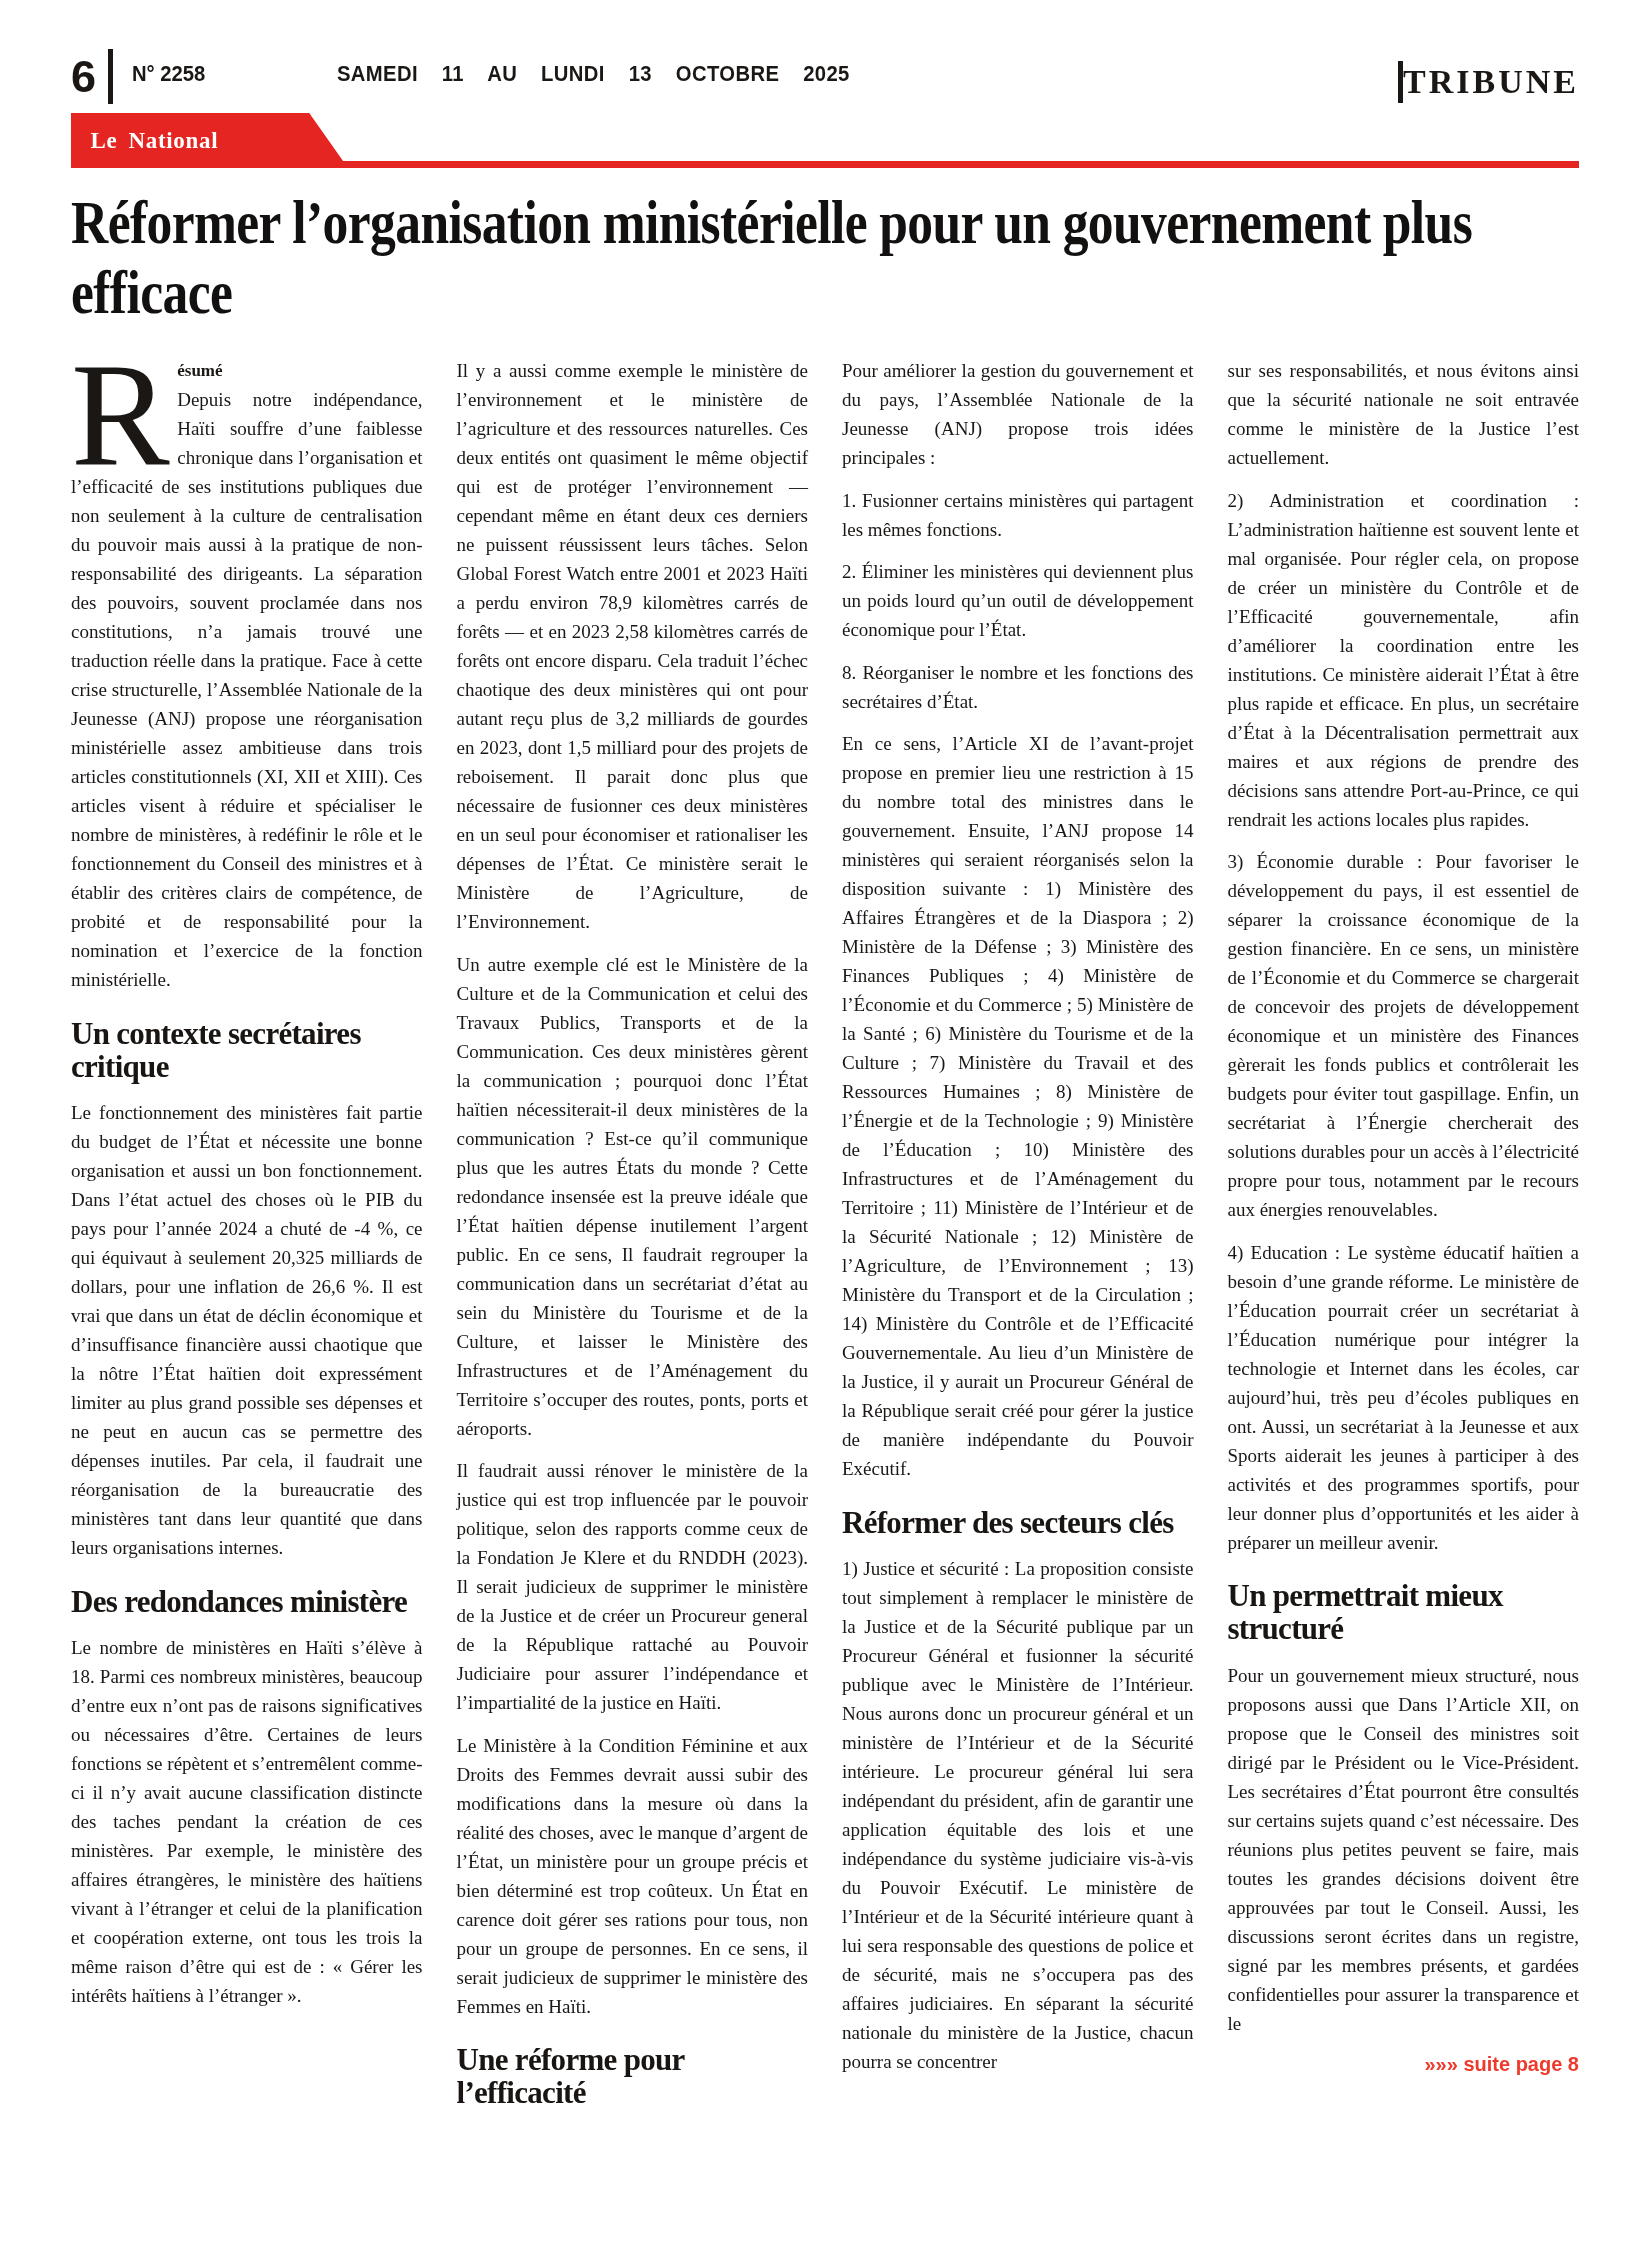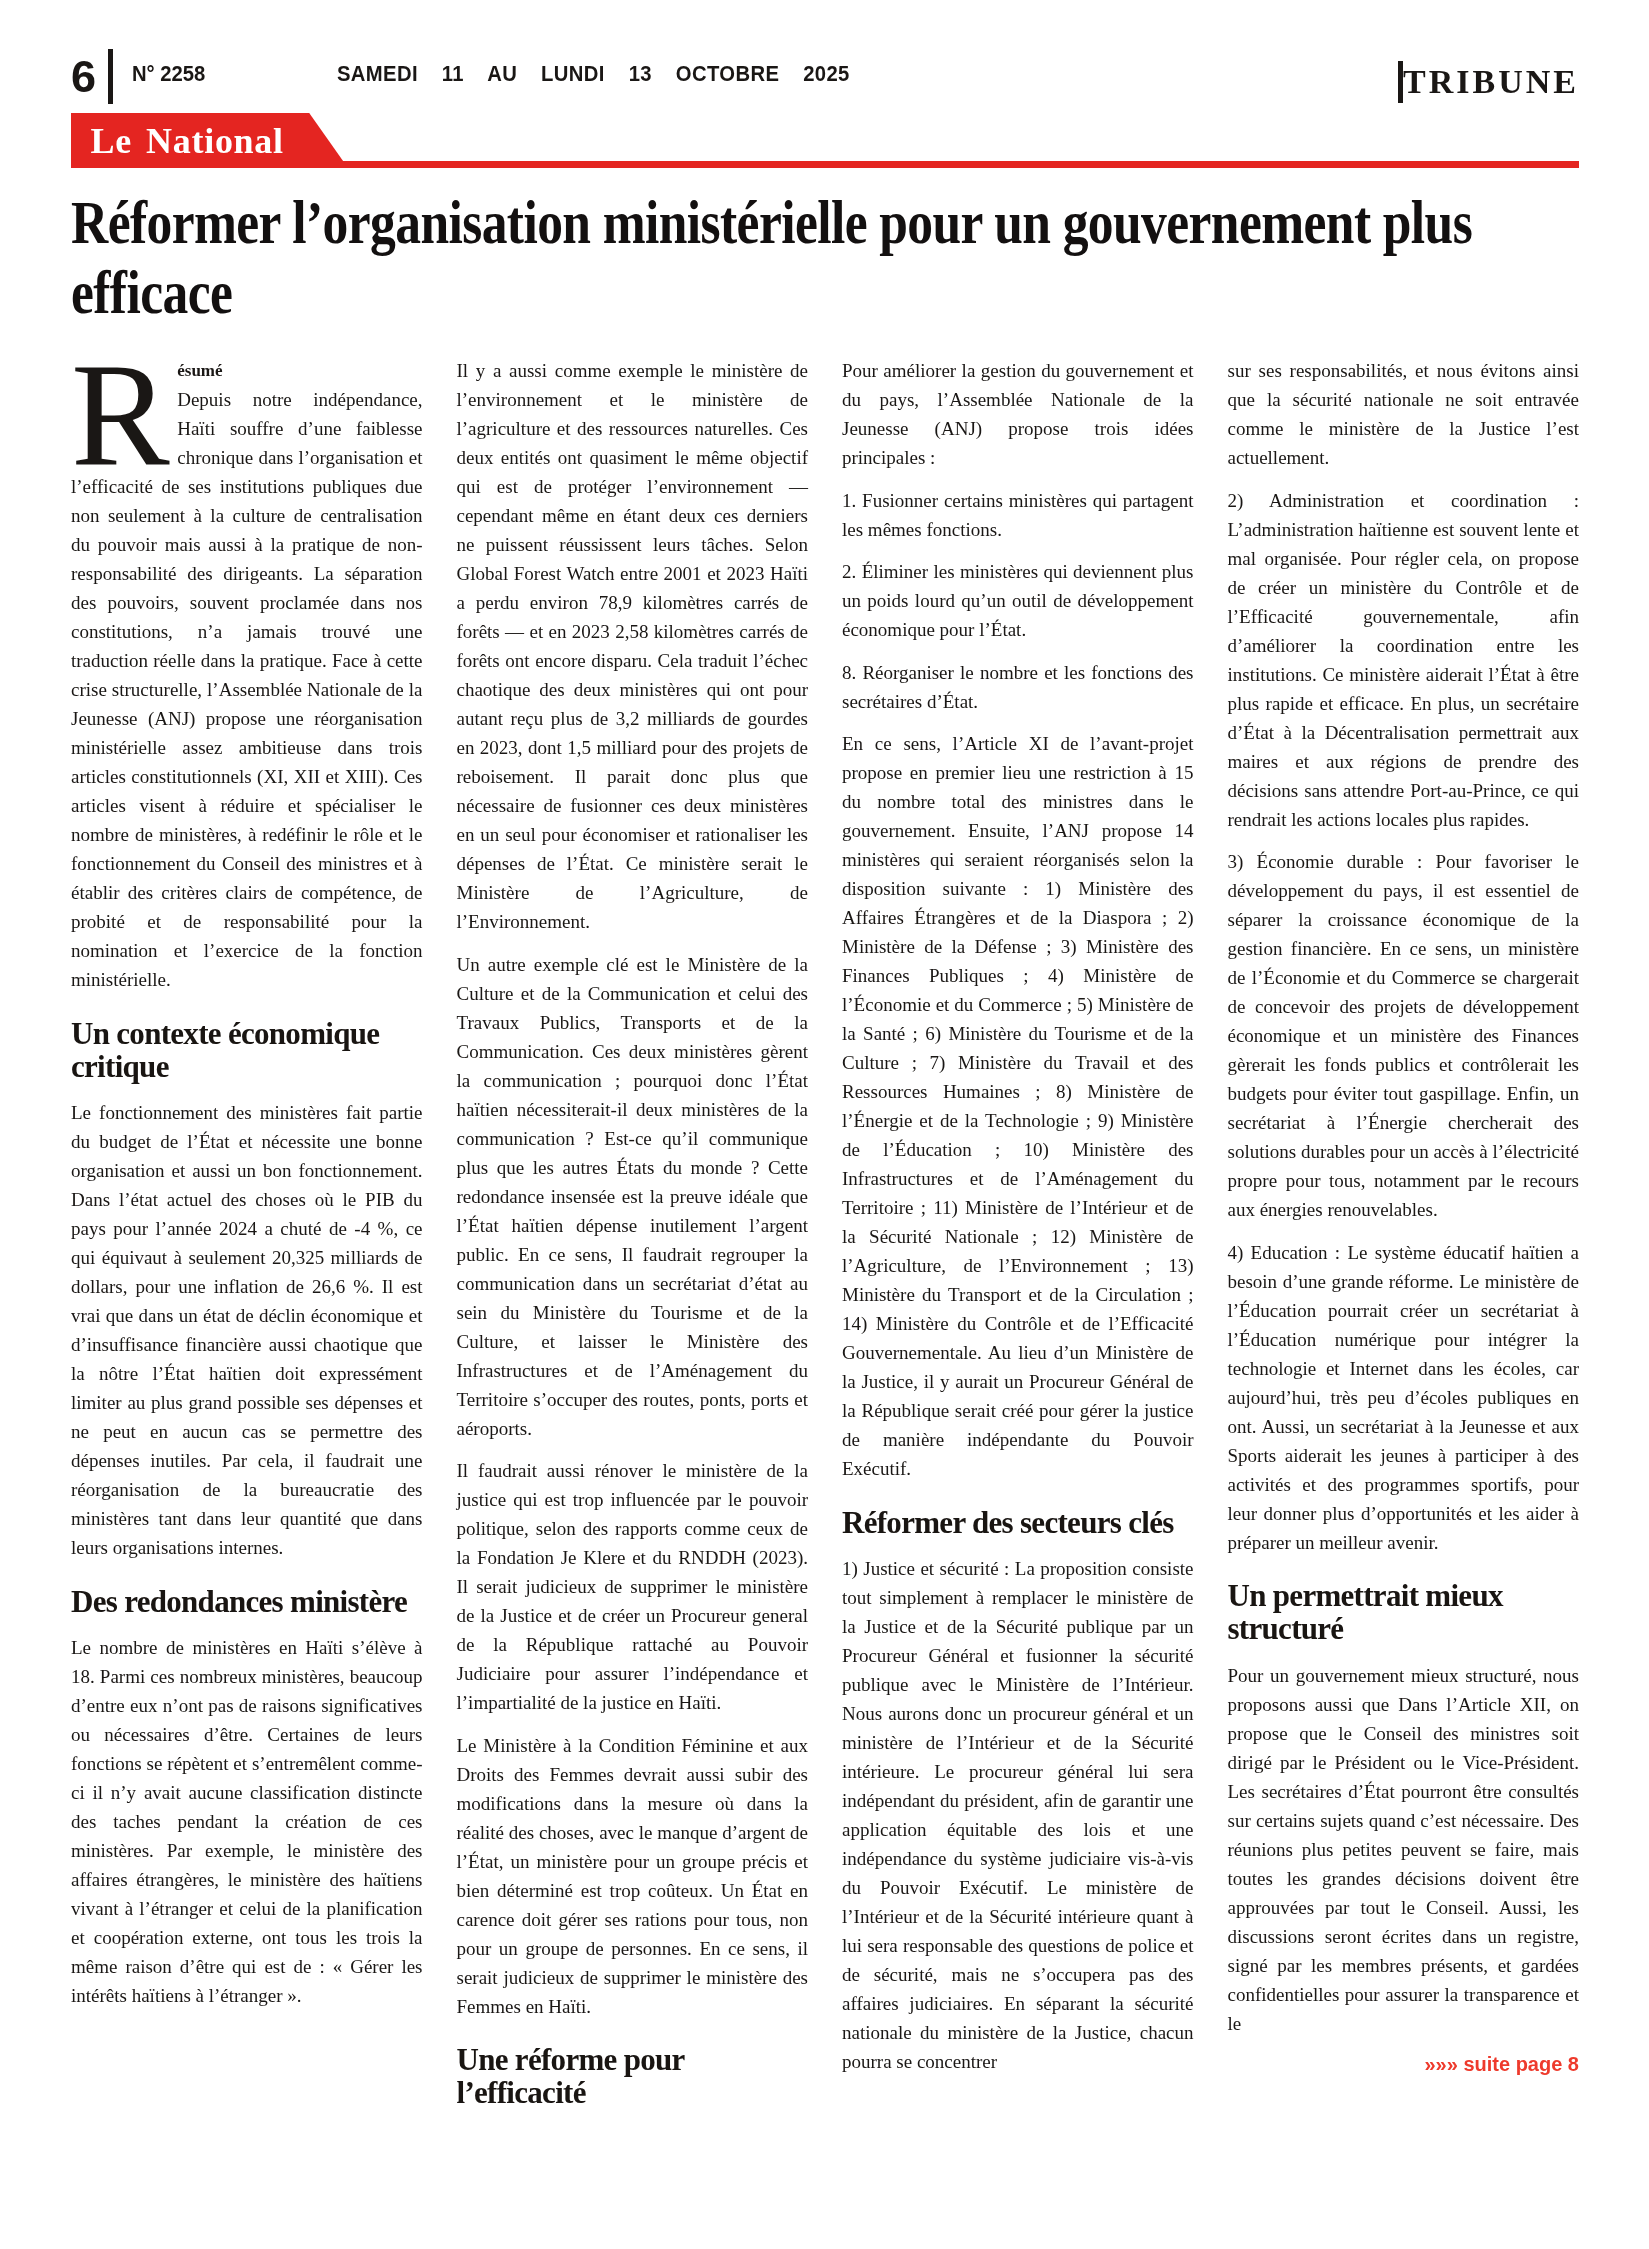--- a/index.html
+++ b/index.html
@@ -43,21 +43,21 @@
   }
   .banner-row{position:relative;height:55px;margin-top:9px;}
   .red-rule{position:absolute;left:0;right:0;bottom:0;height:7.5px;background:var(--accent,#e42521);}
   .brand-banner{
     position:absolute;left:0;top:0;bottom:0;width:277px;
     background:var(--accent,#e42521);
     clip-path:polygon(0 0,86% 0,100% 100%,0 100%);
     display:flex;align-items:center;
   }
   .brand-banner span{
-    color:#ffffff;font-weight:bold;font-size:36px;letter-spacing:0.7px;
+    color:#ffffff;font-weight:bold;font-size:23px;letter-spacing:0.7px;
     padding-left:19.5px;word-spacing:4.5px;
   }
   
   h1.article-title{
     margin:19.5px 0 0 0;
     font-size:61px;line-height:1.16;font-weight:bold;color:#131010;
     width:1785px;
     transform:scaleX(.845);transform-origin:left top;
     letter-spacing:-0.7px;
   }
@@ -118,21 +118,21 @@
         <span>Le National</span>
       </div>
     </div>
   </header>
 
   <h1 class="article-title">Réformer l’organisation ministérielle pour un gouvernement plus efficace</h1>
 
   <main class="columns">
     <section class="col">
         <p class="body-para lead"><span class="dropcap">R</span><span class="lead-intro">ésumé</span><span>Depuis notre indépendance, Haïti souffre d’une faiblesse chronique dans l’organisation et l’efficacité de ses institutions publiques due non seulement à la culture de centralisation du pouvoir mais aussi à la pratique de non-responsabilité des dirigeants. La séparation des pouvoirs, souvent proclamée dans nos constitutions, n’a jamais trouvé une traduction réelle dans la pratique. Face à cette crise structurelle, l’Assemblée Nationale de la Jeunesse (ANJ) propose une réorganisation ministérielle assez ambitieuse dans trois articles constitutionnels (XI, XII et XIII). Ces articles visent à réduire et spécialiser le nombre de ministères, à redéfinir le rôle et le fonctionnement du Conseil des ministres et à établir des critères clairs de compétence, de probité et de responsabilité pour la nomination et l’exercice de la fonction ministérielle.</span></p>
-        <h2 class="sec-h">Un contexte économique critique</h2>
+        <h2 class="sec-h">Un contexte secrétaires critique</h2>
         <p class="body-para">Le fonctionnement des ministères fait partie du budget de l’État et nécessite une bonne organisation et aussi un bon fonctionnement. Dans l’état actuel des choses où le PIB du pays pour l’année 2024 a chuté de -4 %, ce qui équivaut à seulement 20,325 milliards de dollars, pour une inflation de 26,6 %. Il est vrai que dans un état de déclin économique et d’insuffisance financière aussi chaotique que la nôtre l’État haïtien doit expressément limiter au plus grand possible ses dépenses et ne peut en aucun cas se permettre des dépenses inutiles. Par cela, il faudrait une réorganisation de la bureaucratie des ministères tant dans leur quantité que dans leurs organisations internes.</p>
         <h2 class="sec-h">Des redondances ministère</h2>
         <p class="body-para">Le nombre de ministères en Haïti s’élève à 18. Parmi ces nombreux ministères, beaucoup d’entre eux n’ont pas de raisons significatives ou nécessaires d’être. Certaines de leurs fonctions se répètent et s’entremêlent comme-ci il n’y avait aucune classification distincte des taches pendant la création de ces ministères. Par exemple, le ministère des affaires étrangères, le ministère des haïtiens vivant à l’étranger et celui de la planification et coopération externe, ont tous les trois la même raison d’être qui est de : « Gérer les intérêts haïtiens à l’étranger ».</p>
       </section>
     <section class="col">
         <p class="body-para">Il y a aussi comme exemple le ministère de l’environnement et le ministère de l’agriculture et des ressources naturelles. Ces deux entités ont quasiment le même objectif qui est de protéger l’environnement — cependant même en étant deux ces derniers ne puissent réussissent leurs tâches. Selon Global Forest Watch entre 2001 et 2023 Haïti a perdu environ 78,9 kilomètres carrés de forêts — et en 2023 2,58 kilomètres carrés de forêts ont encore disparu. Cela traduit l’échec chaotique des deux ministères qui ont pour autant reçu plus de 3,2 milliards de gourdes en 2023, dont 1,5 milliard pour des projets de reboisement. Il parait donc plus que nécessaire de fusionner ces deux ministères en un seul pour économiser et rationaliser les dépenses de l’État. Ce ministère serait le Ministère de l’Agriculture, de l’Environnement.</p>
         <p class="body-para">Un autre exemple clé est le Ministère de la Culture et de la Communication et celui des Travaux Publics, Transports et de la Communication. Ces deux ministères gèrent la communication ; pourquoi donc l’État haïtien nécessiterait-il deux ministères de la communication ? Est-ce qu’il communique plus que les autres États du monde ? Cette redondance insensée est la preuve idéale que l’État haïtien dépense inutilement l’argent public. En ce sens, Il faudrait regrouper la communication dans un secrétariat d’état au sein du Ministère du Tourisme et de la Culture, et laisser le Ministère des Infrastructures et de l’Aménagement du Territoire s’occuper des routes, ponts, ports et aéroports.</p>
         <p class="body-para">Il faudrait aussi rénover le ministère de la justice qui est trop influencée par le pouvoir politique, selon des rapports comme ceux de la Fondation Je Klere et du RNDDH (2023). Il serait judicieux de supprimer le ministère de la Justice et de créer un Procureur general de la République rattaché au Pouvoir Judiciaire pour assurer l’indépendance et l’impartialité de la justice en Haïti.</p>
         <p class="body-para">Le Ministère à la Condition Féminine et aux Droits des Femmes devrait aussi subir des modifications dans la mesure où dans la réalité des choses, avec le manque d’argent de l’État, un ministère pour un groupe précis et bien déterminé est trop coûteux. Un État en carence doit gérer ses rations pour tous, non pour un groupe de personnes. En ce sens, il serait judicieux de supprimer le ministère des Femmes en Haïti.</p>
         <h2 class="sec-h">Une réforme pour l’efficacité</h2>

